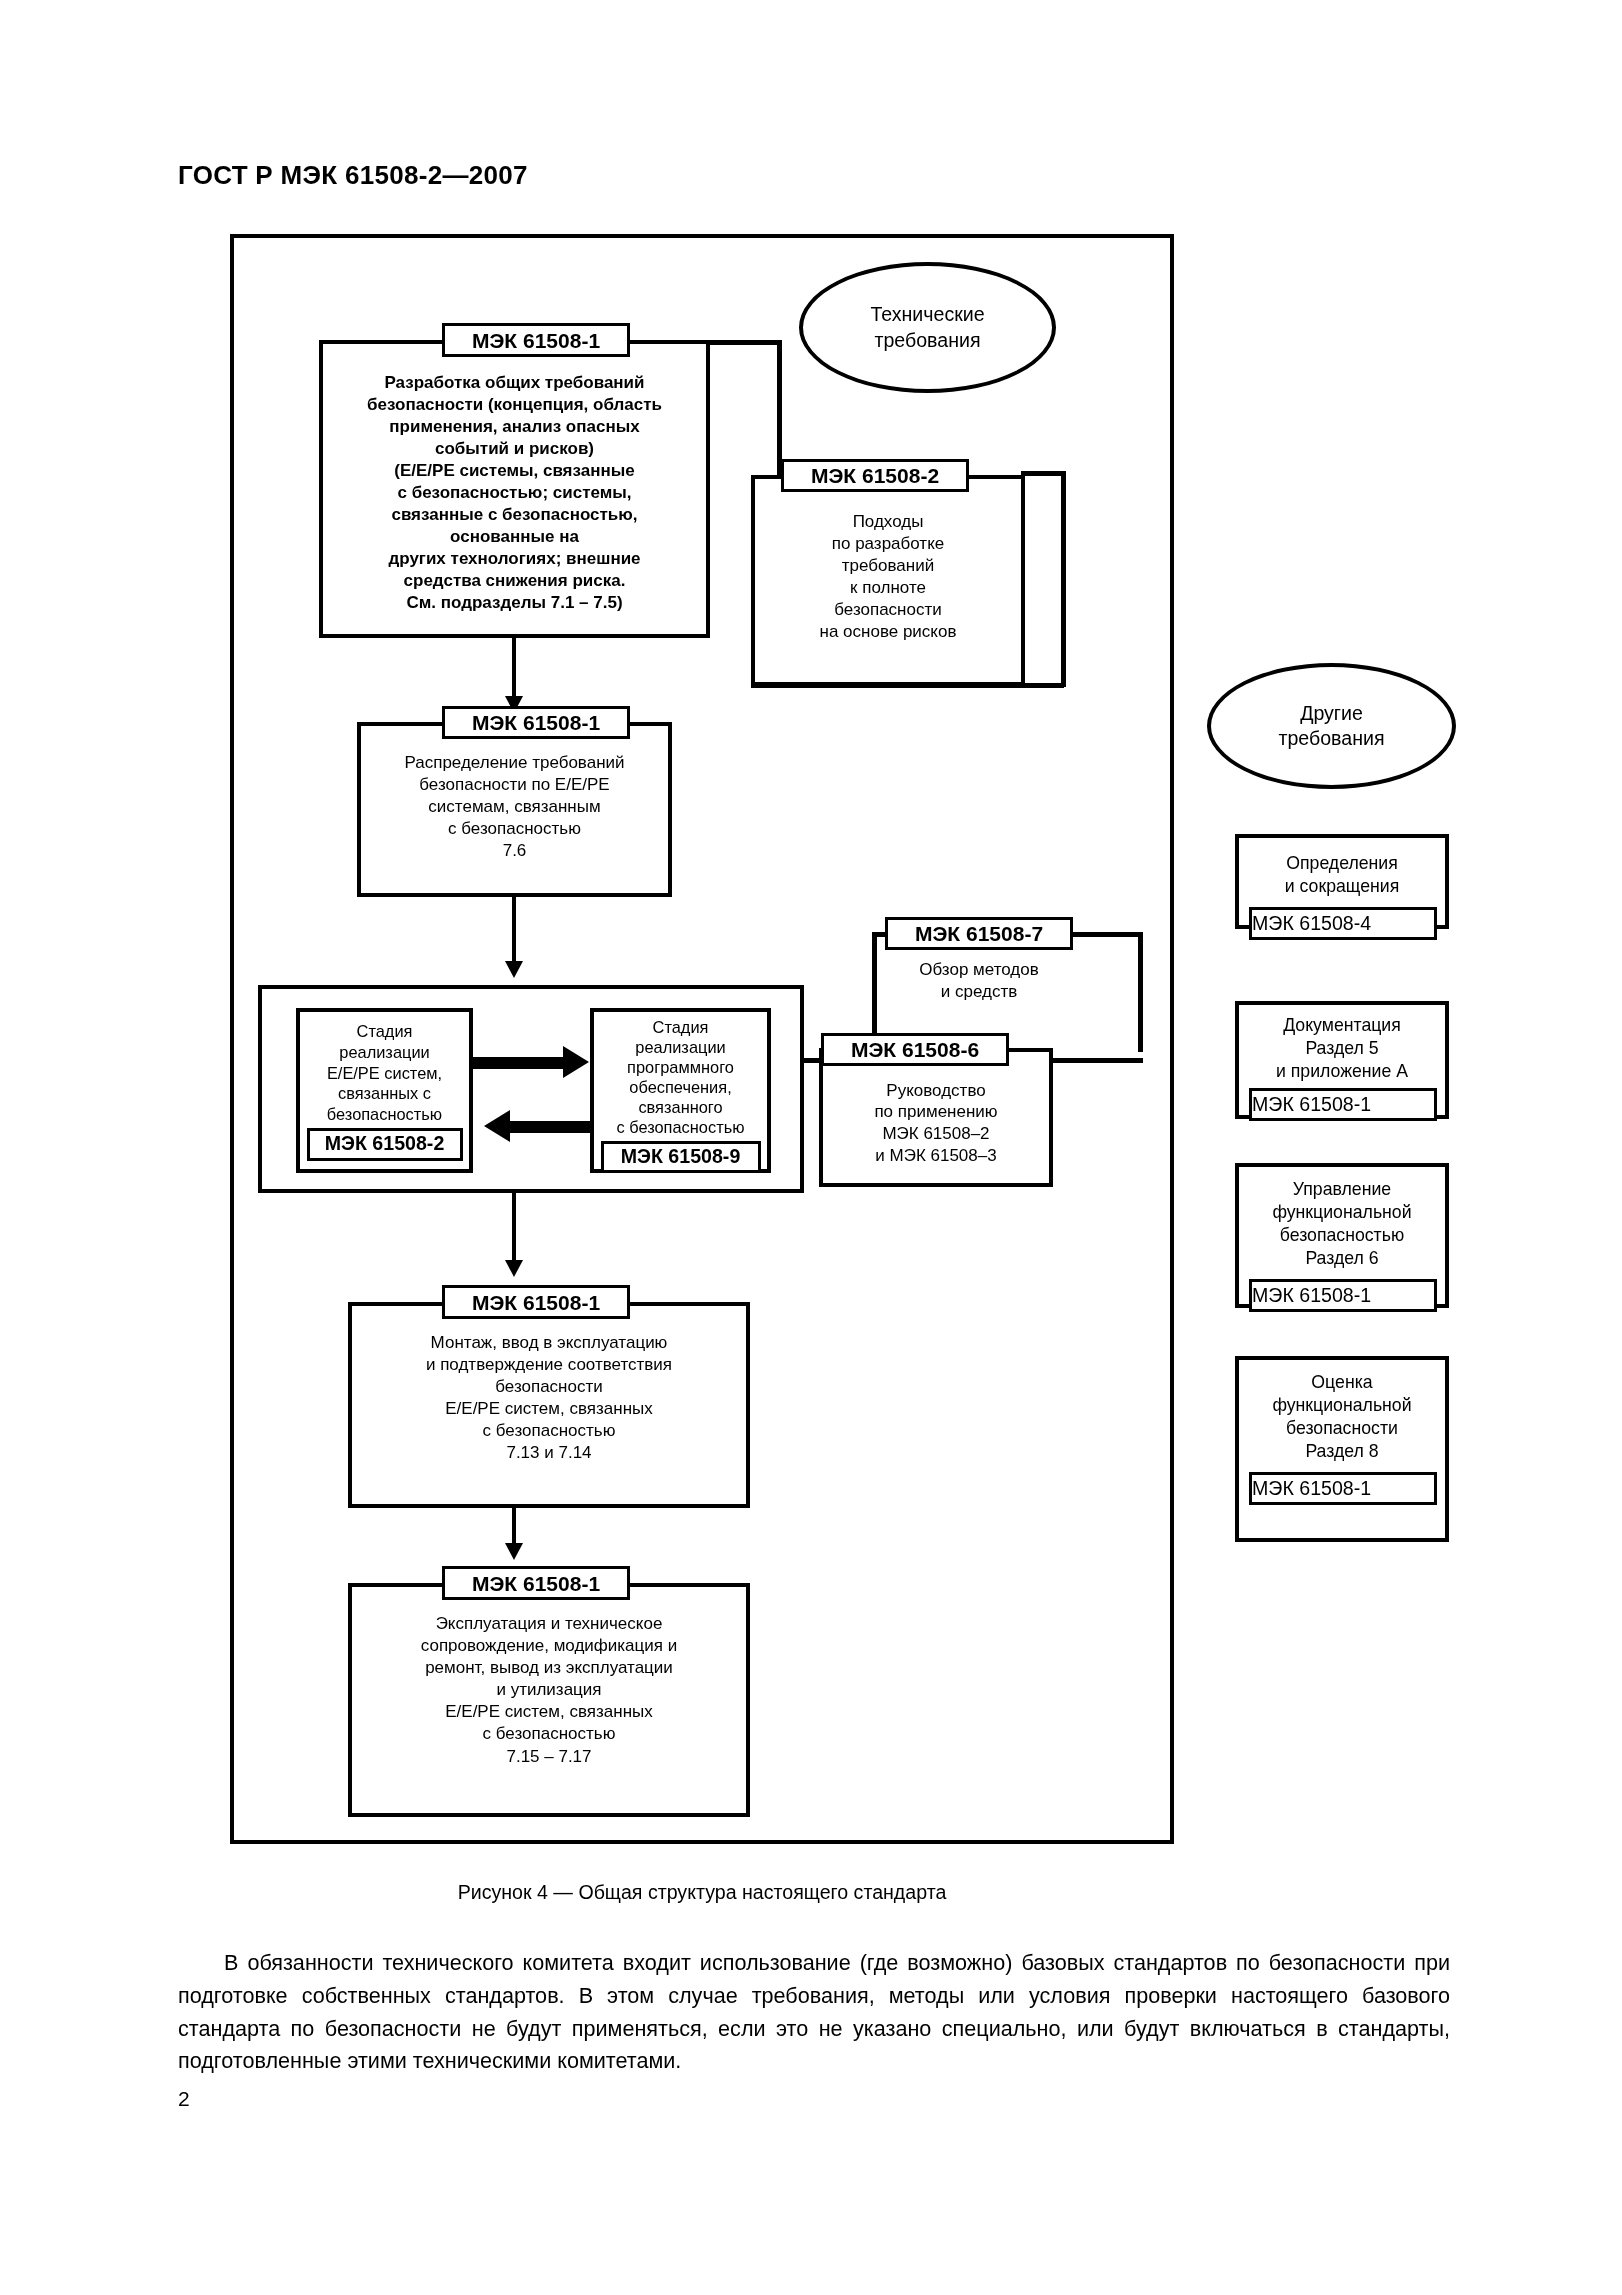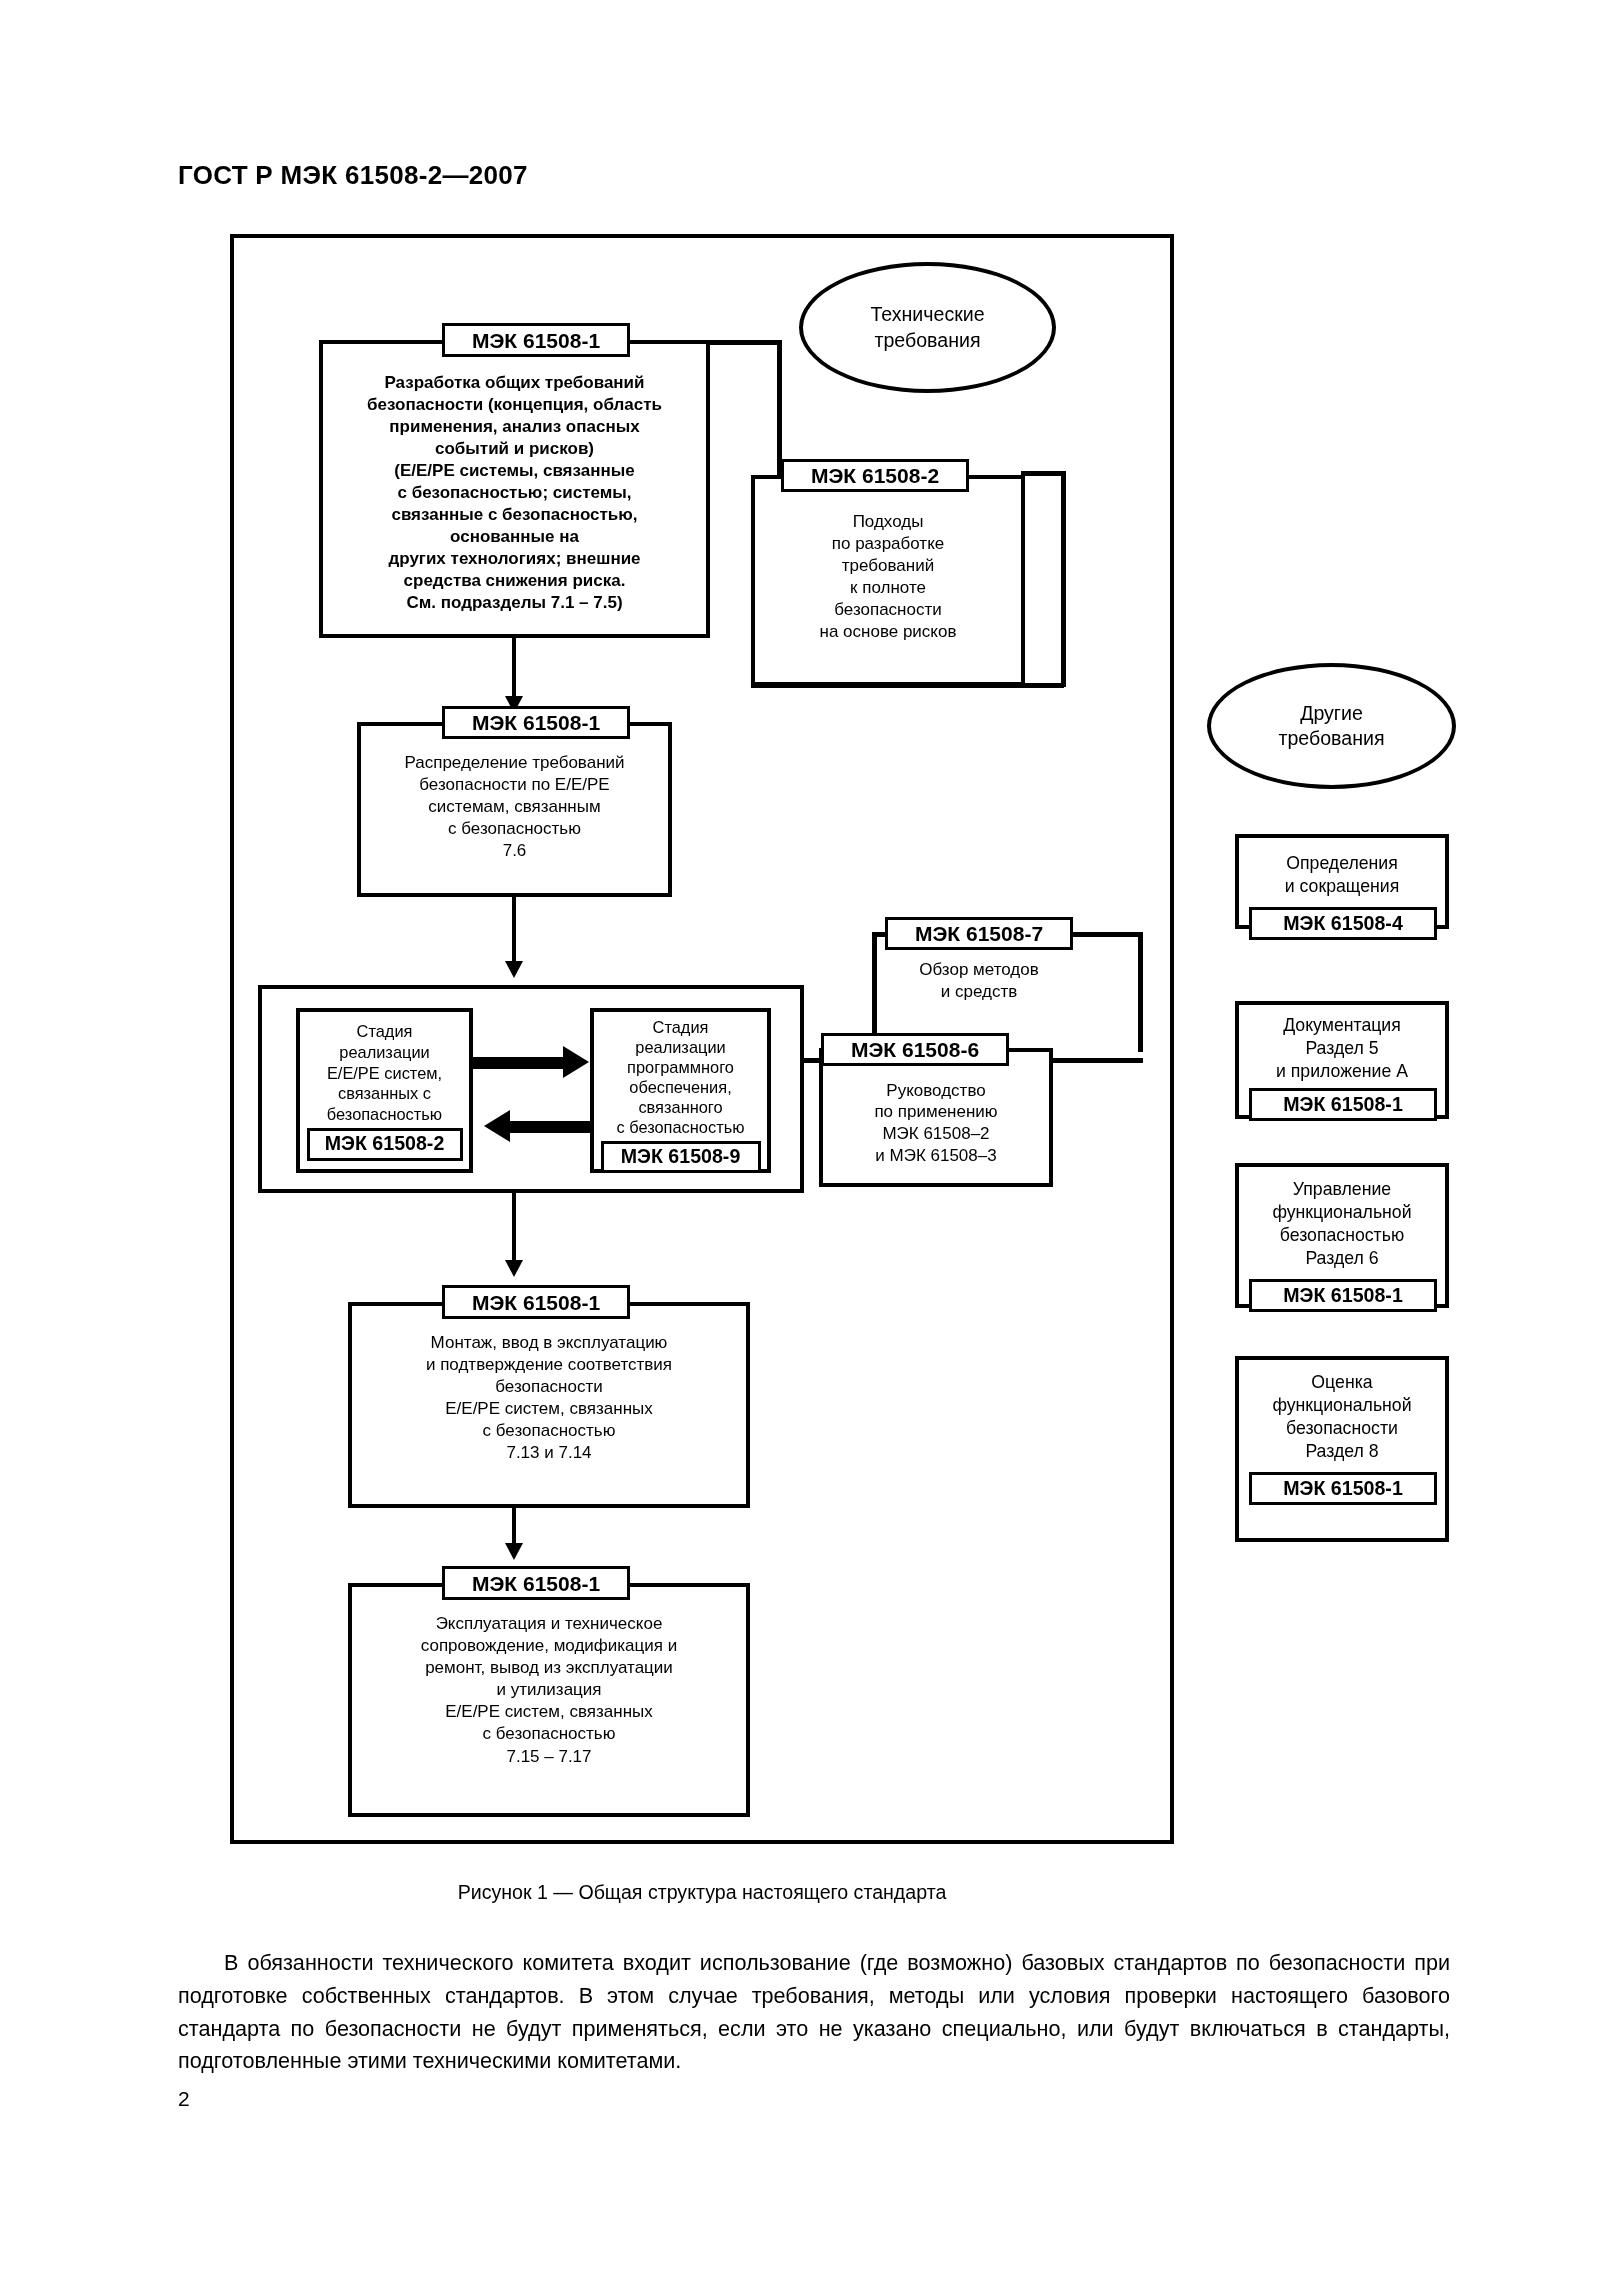--- a/index.html
+++ b/index.html
@@ -56,23 +56,23 @@
     white-space:nowrap;
   }
   
   .tab-bottom{
     position:absolute;
     border:3.9px solid #000;
     background:#fff;
     box-sizing:border-box;
     text-align:center;
     font-size:19.6px;
-    font-weight:bold;
+    font-weight:normal;
     line-height:1;
-    display:flex;align-items:center;justify-content:center;
+    display:flex;align-items:center;
     z-index:6;
     white-space:nowrap;
   }
   
   .inner-tab{
     border:3.3px solid #000;
     background:#fff;
     font-size:19.6px;font-weight:bold;
     padding:2.6px 0 3.9px 0;
     margin:3.9px 6.5px 0 6.5px;
@@ -271,20 +271,20 @@
     <span>МЭК 61508-1</span>
   </div>
 
   <div class="fbox" style="left:1235px;top:1356px;width:214px;height:186px;">
     <div class="body ml" style="margin-top:10.5px;font-size:17.7px;">Оценка<br>функциональной<br>безопасности<br>Раздел 8</div>
   </div>
   <div class="tab-bottom" style="left:1249px;top:1472px;width:188px;height:33px;">
     <span>МЭК 61508-1</span>
   </div>
 
-  <div class="caption">Рисунок 1 — Общая структура настоящего стандарта</div>
+  <div class="caption">Рисунок 4 — Общая структура настоящего стандарта</div>
 
   <div class="para"><span class="indent"></span><span>В обязанности технического комитета входит использование (где возможно) базовых стандартов по безопасности при подготовке собственных стандартов. В этом случае требования, методы или условия проверки настоящего базового стандарта по безопасности не будут применяться, если это не указано специально, или будут включаться в стандарты, подготовленные этими техническими комитетами.</span></div>
 
   <div class="page-number">2</div>
 
 </div>
 
 
 </body></html>

